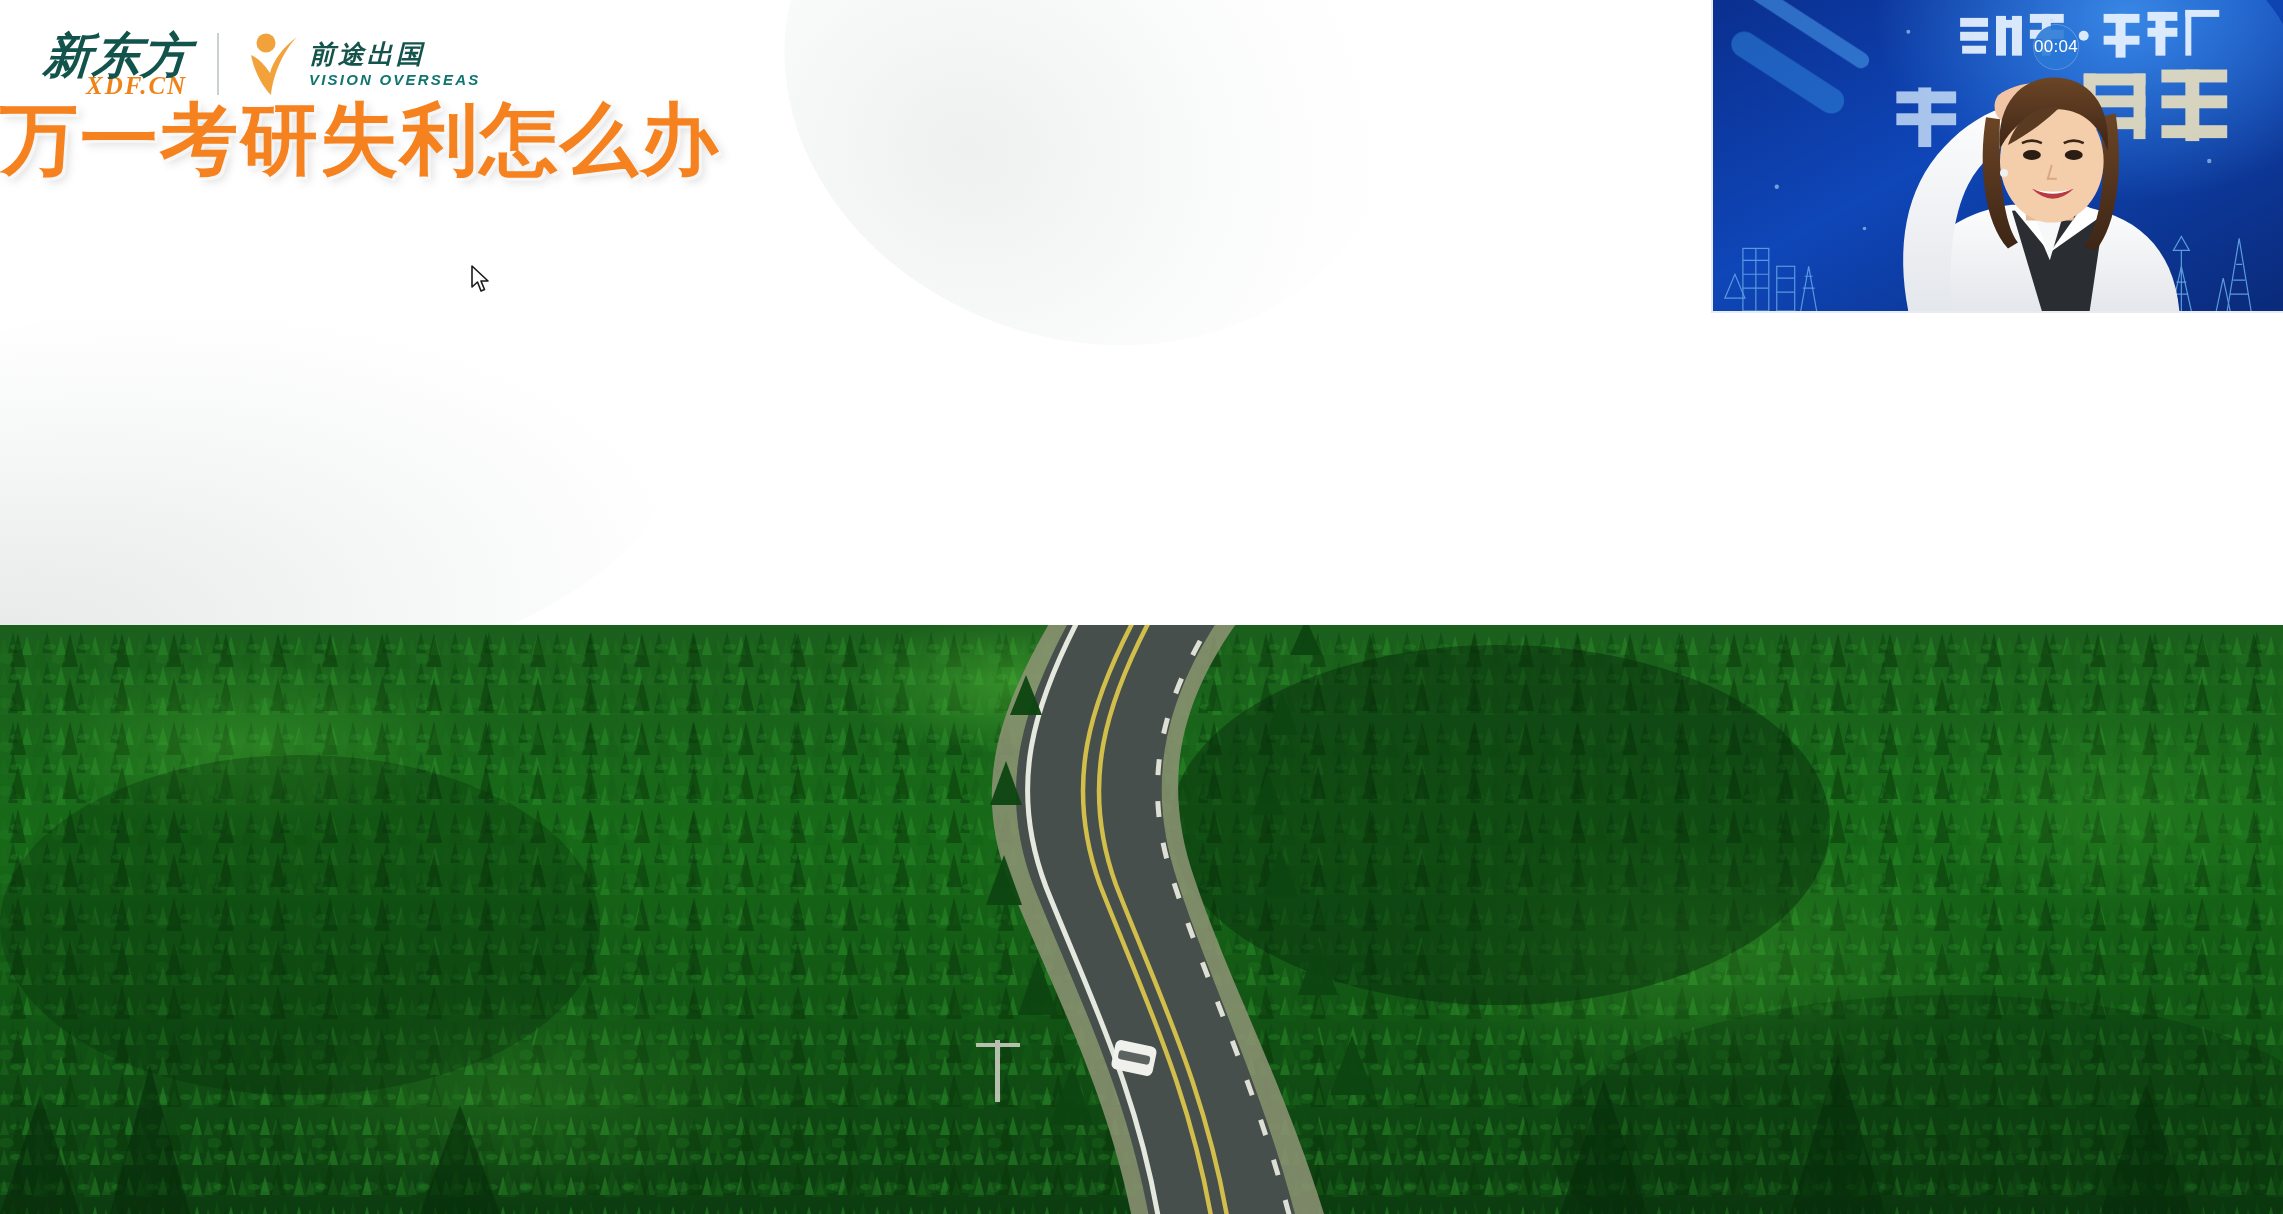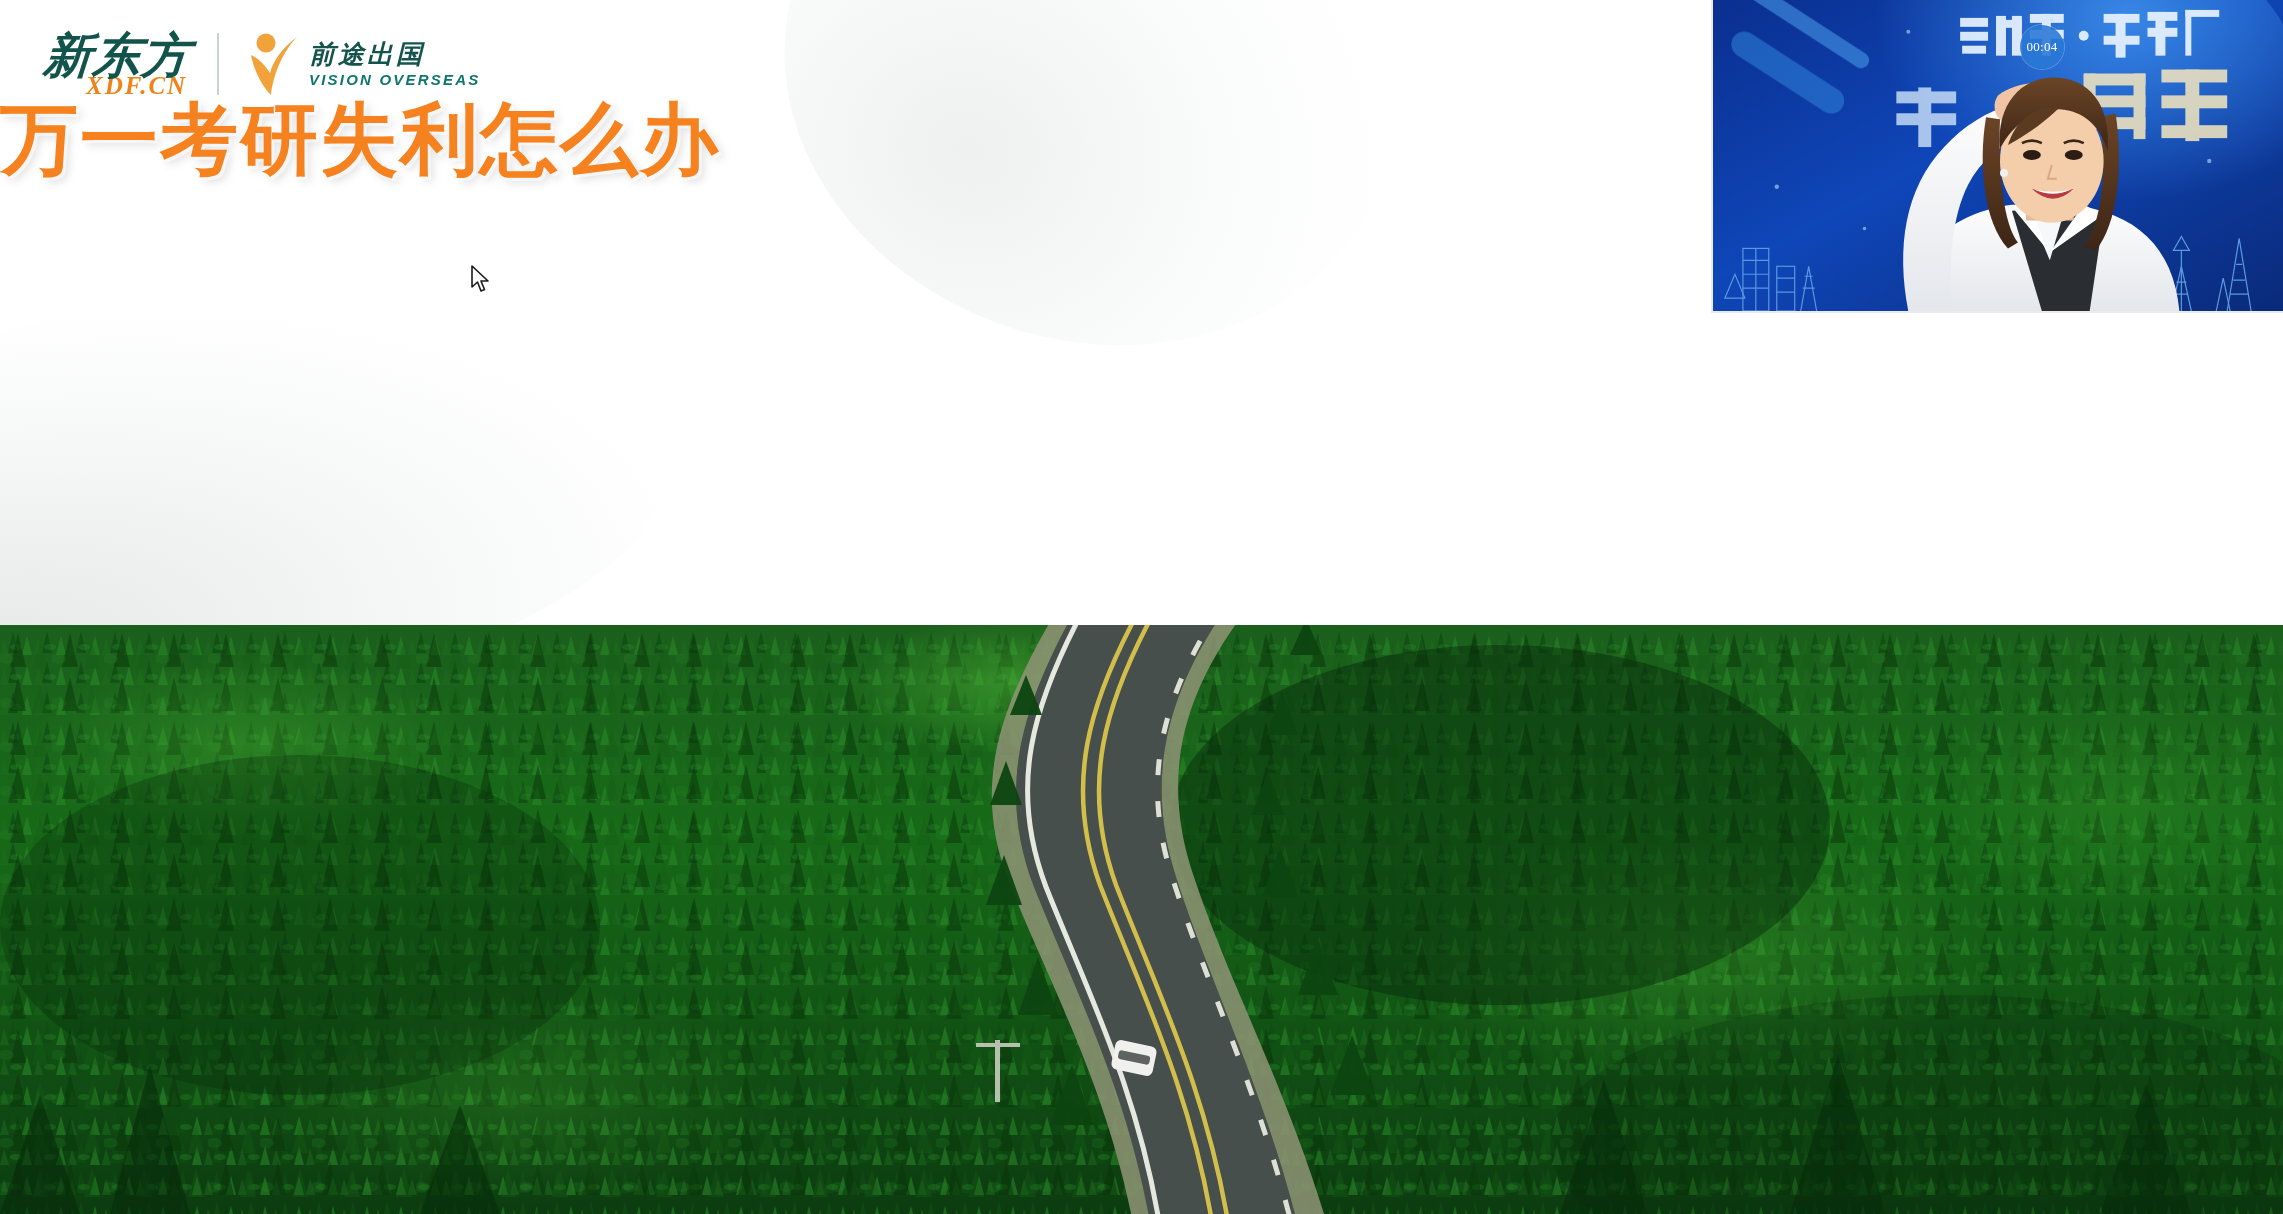--- a/index.html
+++ b/index.html
@@ -175,29 +175,29 @@
     height: 313px;
     overflow: hidden;
     border-left: 2px solid #e8ebf2;
     border-bottom: 2px solid #e8ebf2;
     box-sizing: border-box;
     background: #0b2f86;
   }
   .webcam svg { display: block; width: 100%; height: 100%; }
   .cam-timer {
     position: absolute;
-    left: 307px;
+    left: 321px;
     top: 25px;
     width: 44px;
     height: 44px;
     border-radius: 50%;
     background: rgba(41,120,214,0.88);
     color: #ffffff;
-    font-family: Liberation Serif, serif;
-    font-size: 13px;
+    font-family: Liberation Sans, sans-serif;
+    font-size: 17px;
     font-weight: 400;
     display: flex;
     align-items: center;
     justify-content: center;
     letter-spacing: 0.3px;
     box-shadow: 0 0 0 1px rgba(255,255,255,0.25);
   }
 
   
   .cursor {

